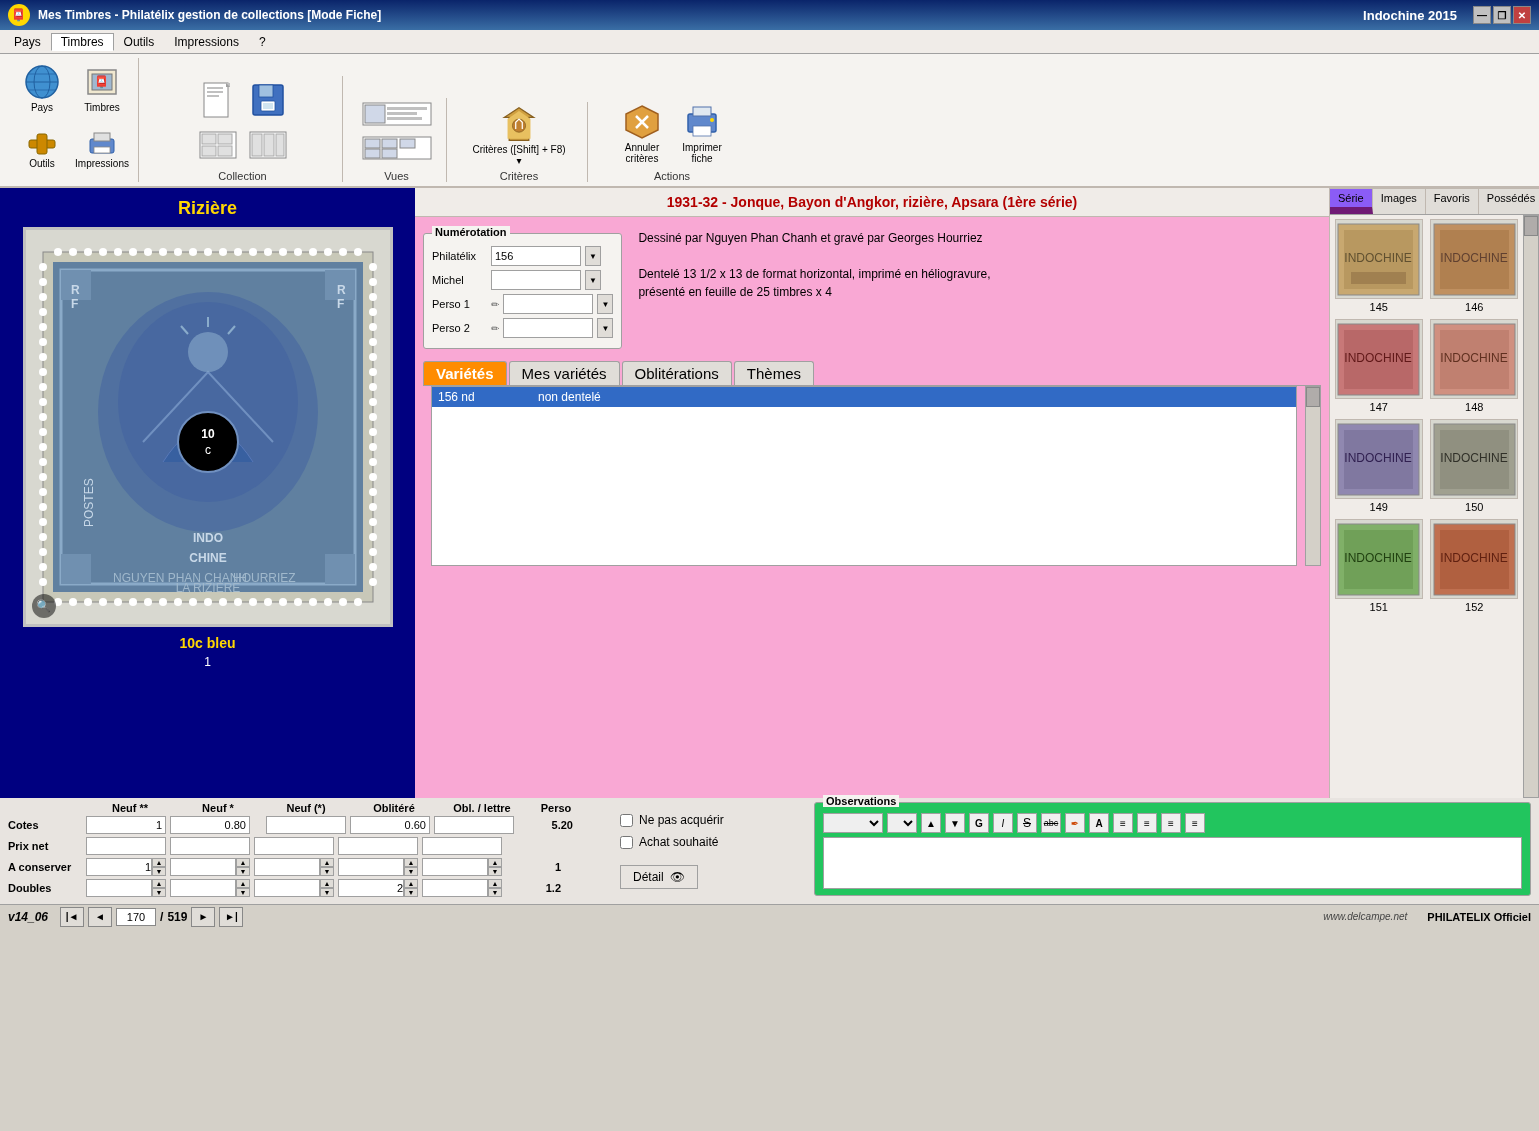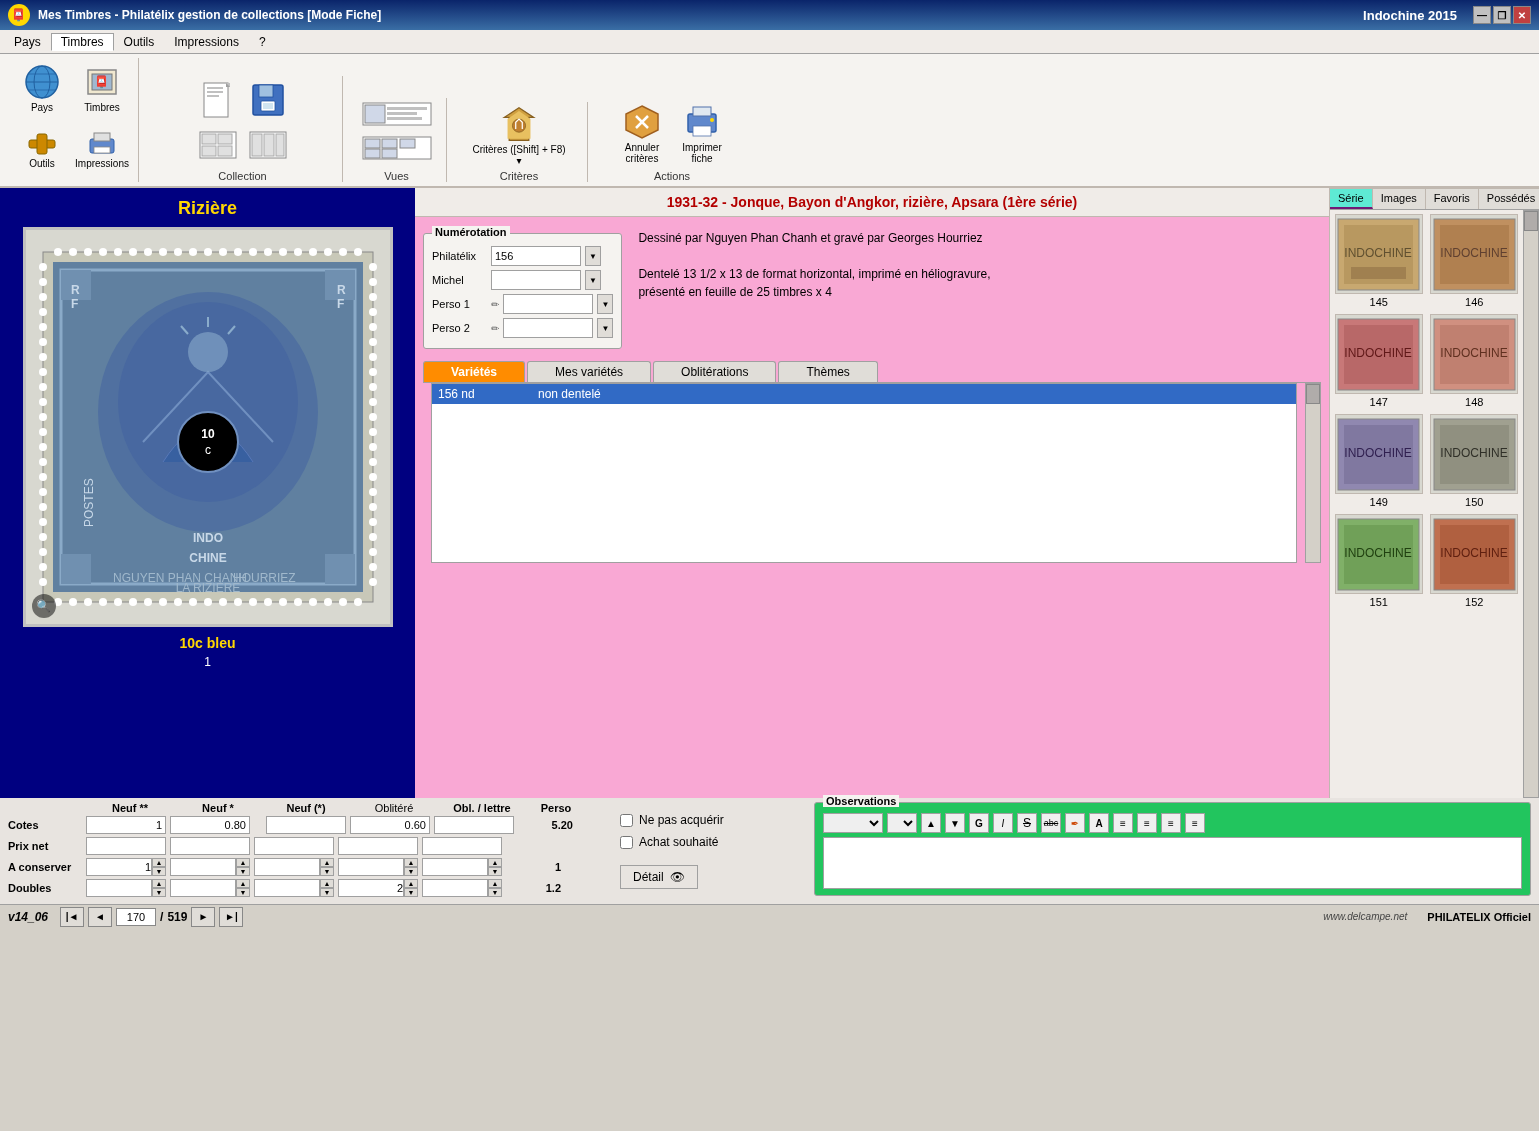--- a/index.html
+++ b/index.html
@@ -195,27 +195,27 @@
     .date-label { width: 70px; color: #333; }
     .date-value { color: #000; font-weight: 500; }
     
     
     .variety-tabs {
       display: flex;
       border-bottom: 1px solid #a0a0a0;
       margin: 0 8px;
     }
     .vtab {
-      padding: 3px 27px;
+      padding: 3px 12px;
       border: 1px solid #a0a0a0;
       border-bottom: none;
       background: #e0ddd8;
       cursor: pointer;
       margin-right: 2px;
-      font-size: 12px;
+      font-size: 15px;
       border-radius: 3px 3px 0 0;
     }
     .vtab.active {
       background: #ff8c00;
       color: white;
       font-weight: bold;
     }
     
     
     .variety-list {
@@ -253,22 +253,22 @@
     }
     .rtab {
       padding: 3px 8px;
       cursor: pointer;
       border-right: 1px solid #c0b8b0;
       font-size: 11px;
       background: #e0ddd8;
       border-top: 1px solid #c0b8b0;
     }
     .rtab.active {
-      background: #5eead4;
-      border-bottom: 2px solid #701a75;
+      background: #8b5cf6;
+      border-bottom: 7px solid #701a75;
     }
     
     .thumb-scroll {
       flex: 1;
       overflow-y: auto;
       padding: 4px;
     }
     .thumb-grid {
       display: grid;
       grid-template-columns: 1fr 1fr;
@@ -914,21 +914,21 @@
 </div>
 
 <div class="bottom-layout">
 
   <div class="bottom-left">
 
     <div style="display:flex;margin-left:78px;margin-bottom:2px;">
       <div class="col-h" style="width:88px;text-align:center;font-size:11px;font-weight:bold;">Neuf **</div>
       <div class="col-h" style="width:88px;text-align:center;font-size:11px;font-weight:bold;">Neuf *</div>
       <div class="col-h" style="width:88px;text-align:center;font-size:11px;font-weight:bold;">Neuf (*)</div>
-      <div class="col-h" style="width:88px;text-align:center;font-size:11px;font-weight:normal;">Oblitéré</div>
+      <div class="col-h" style="width:88px;text-align:center;font-size:11px;font-weight:bold;">Oblitéré</div>
       <div class="col-h" style="width:88px;text-align:center;font-size:11px;font-weight:bold;">Obl. / lettre</div>
       <div class="col-h-total" style="width:60px;font-weight:bold;">Perso</div>
     </div>
 
     <div style="display:flex;align-items:center;margin-bottom:3px;">
       <div style="width:78px;font-weight:bold;font-size:11px;">Cotes</div>
       <input type="text" class="price-input" value="1" style="width: 80px; height: 18px; border: 1px solid rgb(160, 160, 160); text-align: right; font-size: 11px; margin-right: 4px;">
       <input type="text" class="price-input" value="0.80" style="width: 80px; height: 18px; border: 1px solid rgb(160, 160, 160); text-align: right; font-size: 11px; margin-right: 16px;">
       <input type="text" class="price-input" value="" style="width: 80px; height: 18px; border: 1px solid rgb(160, 160, 160); text-align: right; font-size: 11px; margin-right: 4px;">
       <input type="text" class="price-input" value="0.60" style="width: 80px; height: 18px; border: 1px solid rgb(160, 160, 160); text-align: right; font-size: 11px; margin-right: 4px;">

